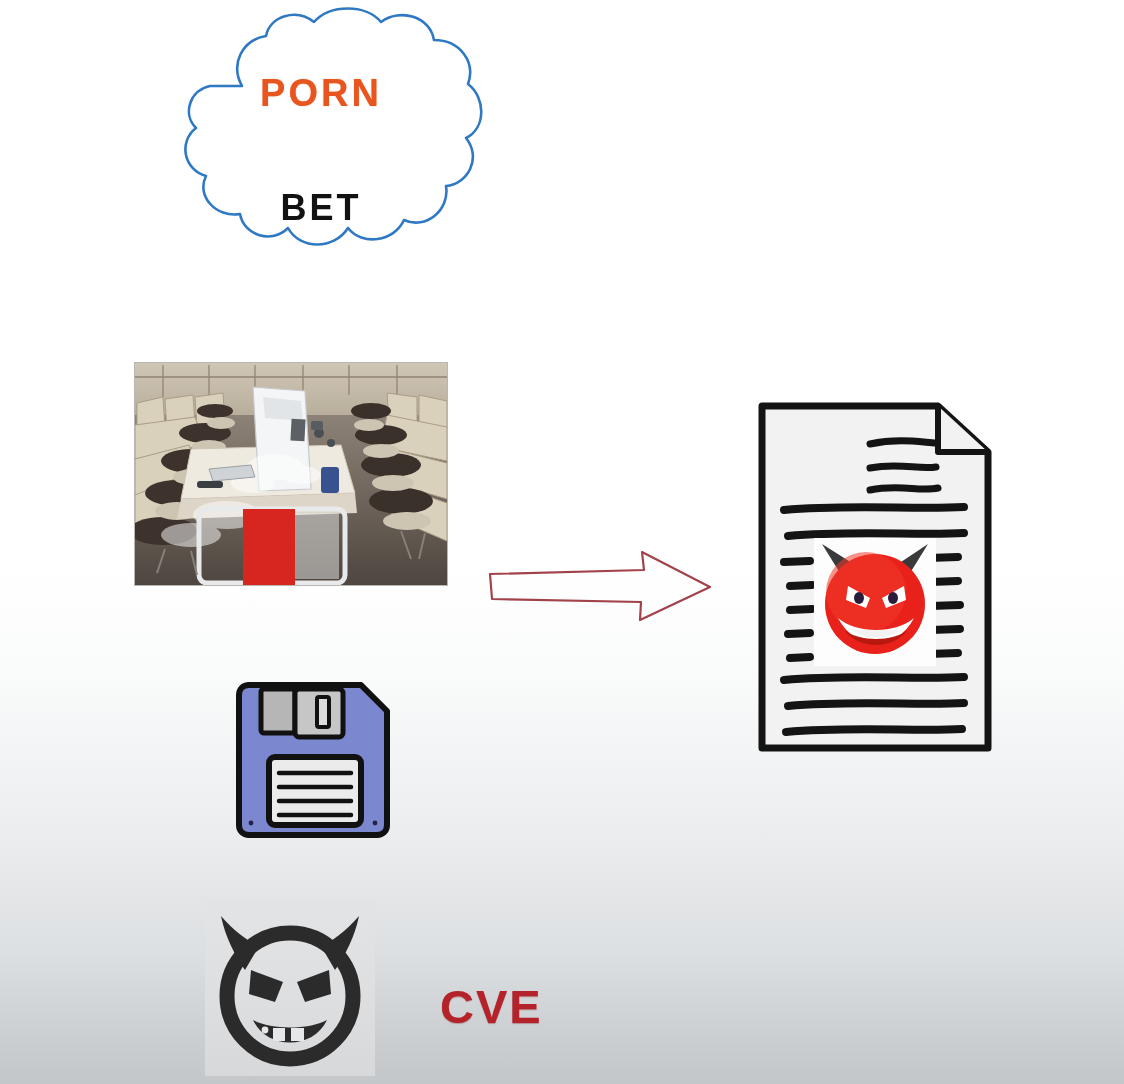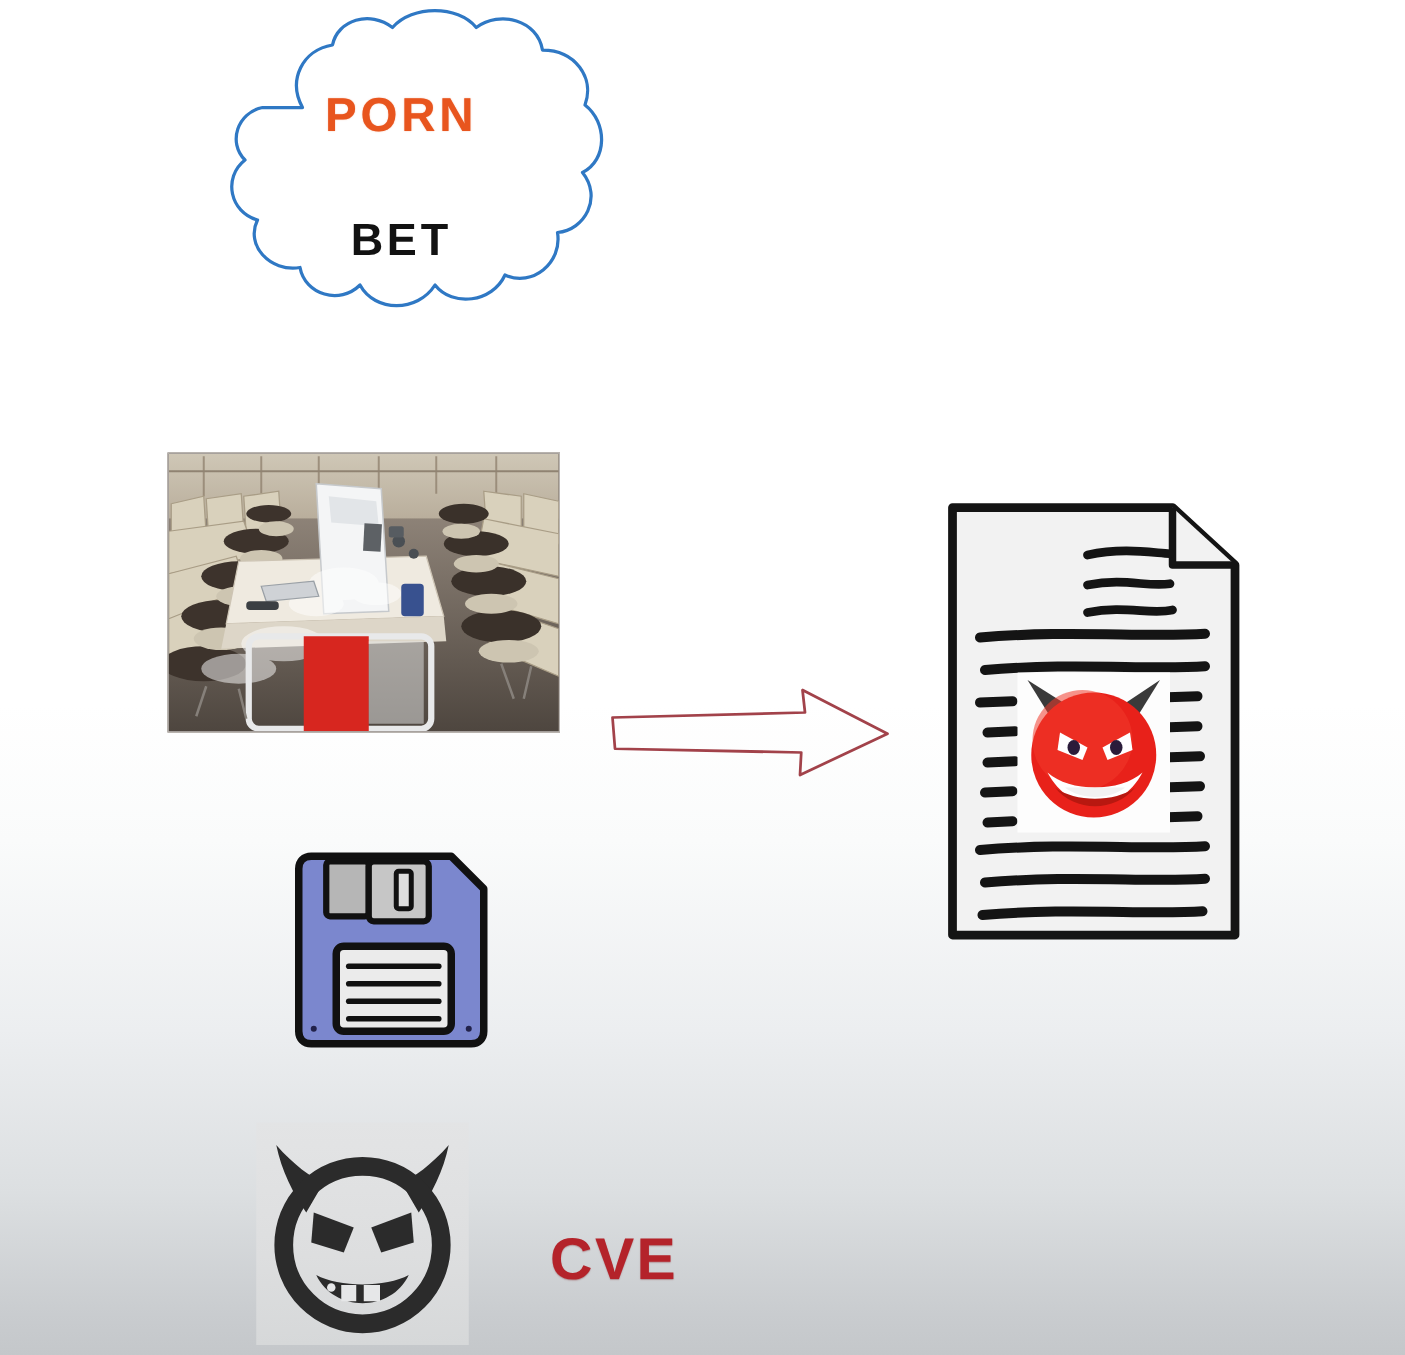--- a/index.html
+++ b/index.html
@@ -48,21 +48,21 @@
     user-select: none;
   }
   #cloud-text-porn {
     top: 72px;
     left: 8px;
     font-size: 38px;
     color: #e8551e;
     text-shadow: 0 0 1px rgba(232,85,30,.55);
   }
   #cloud-text-bet {
-    top: 172px;
+    top: 188px;
     left: 8px;
     font-size: 36px;
     color: #121212;
   }
 
   
   #photo {
     position: absolute;
     left: 134px;
     top: 362px;

